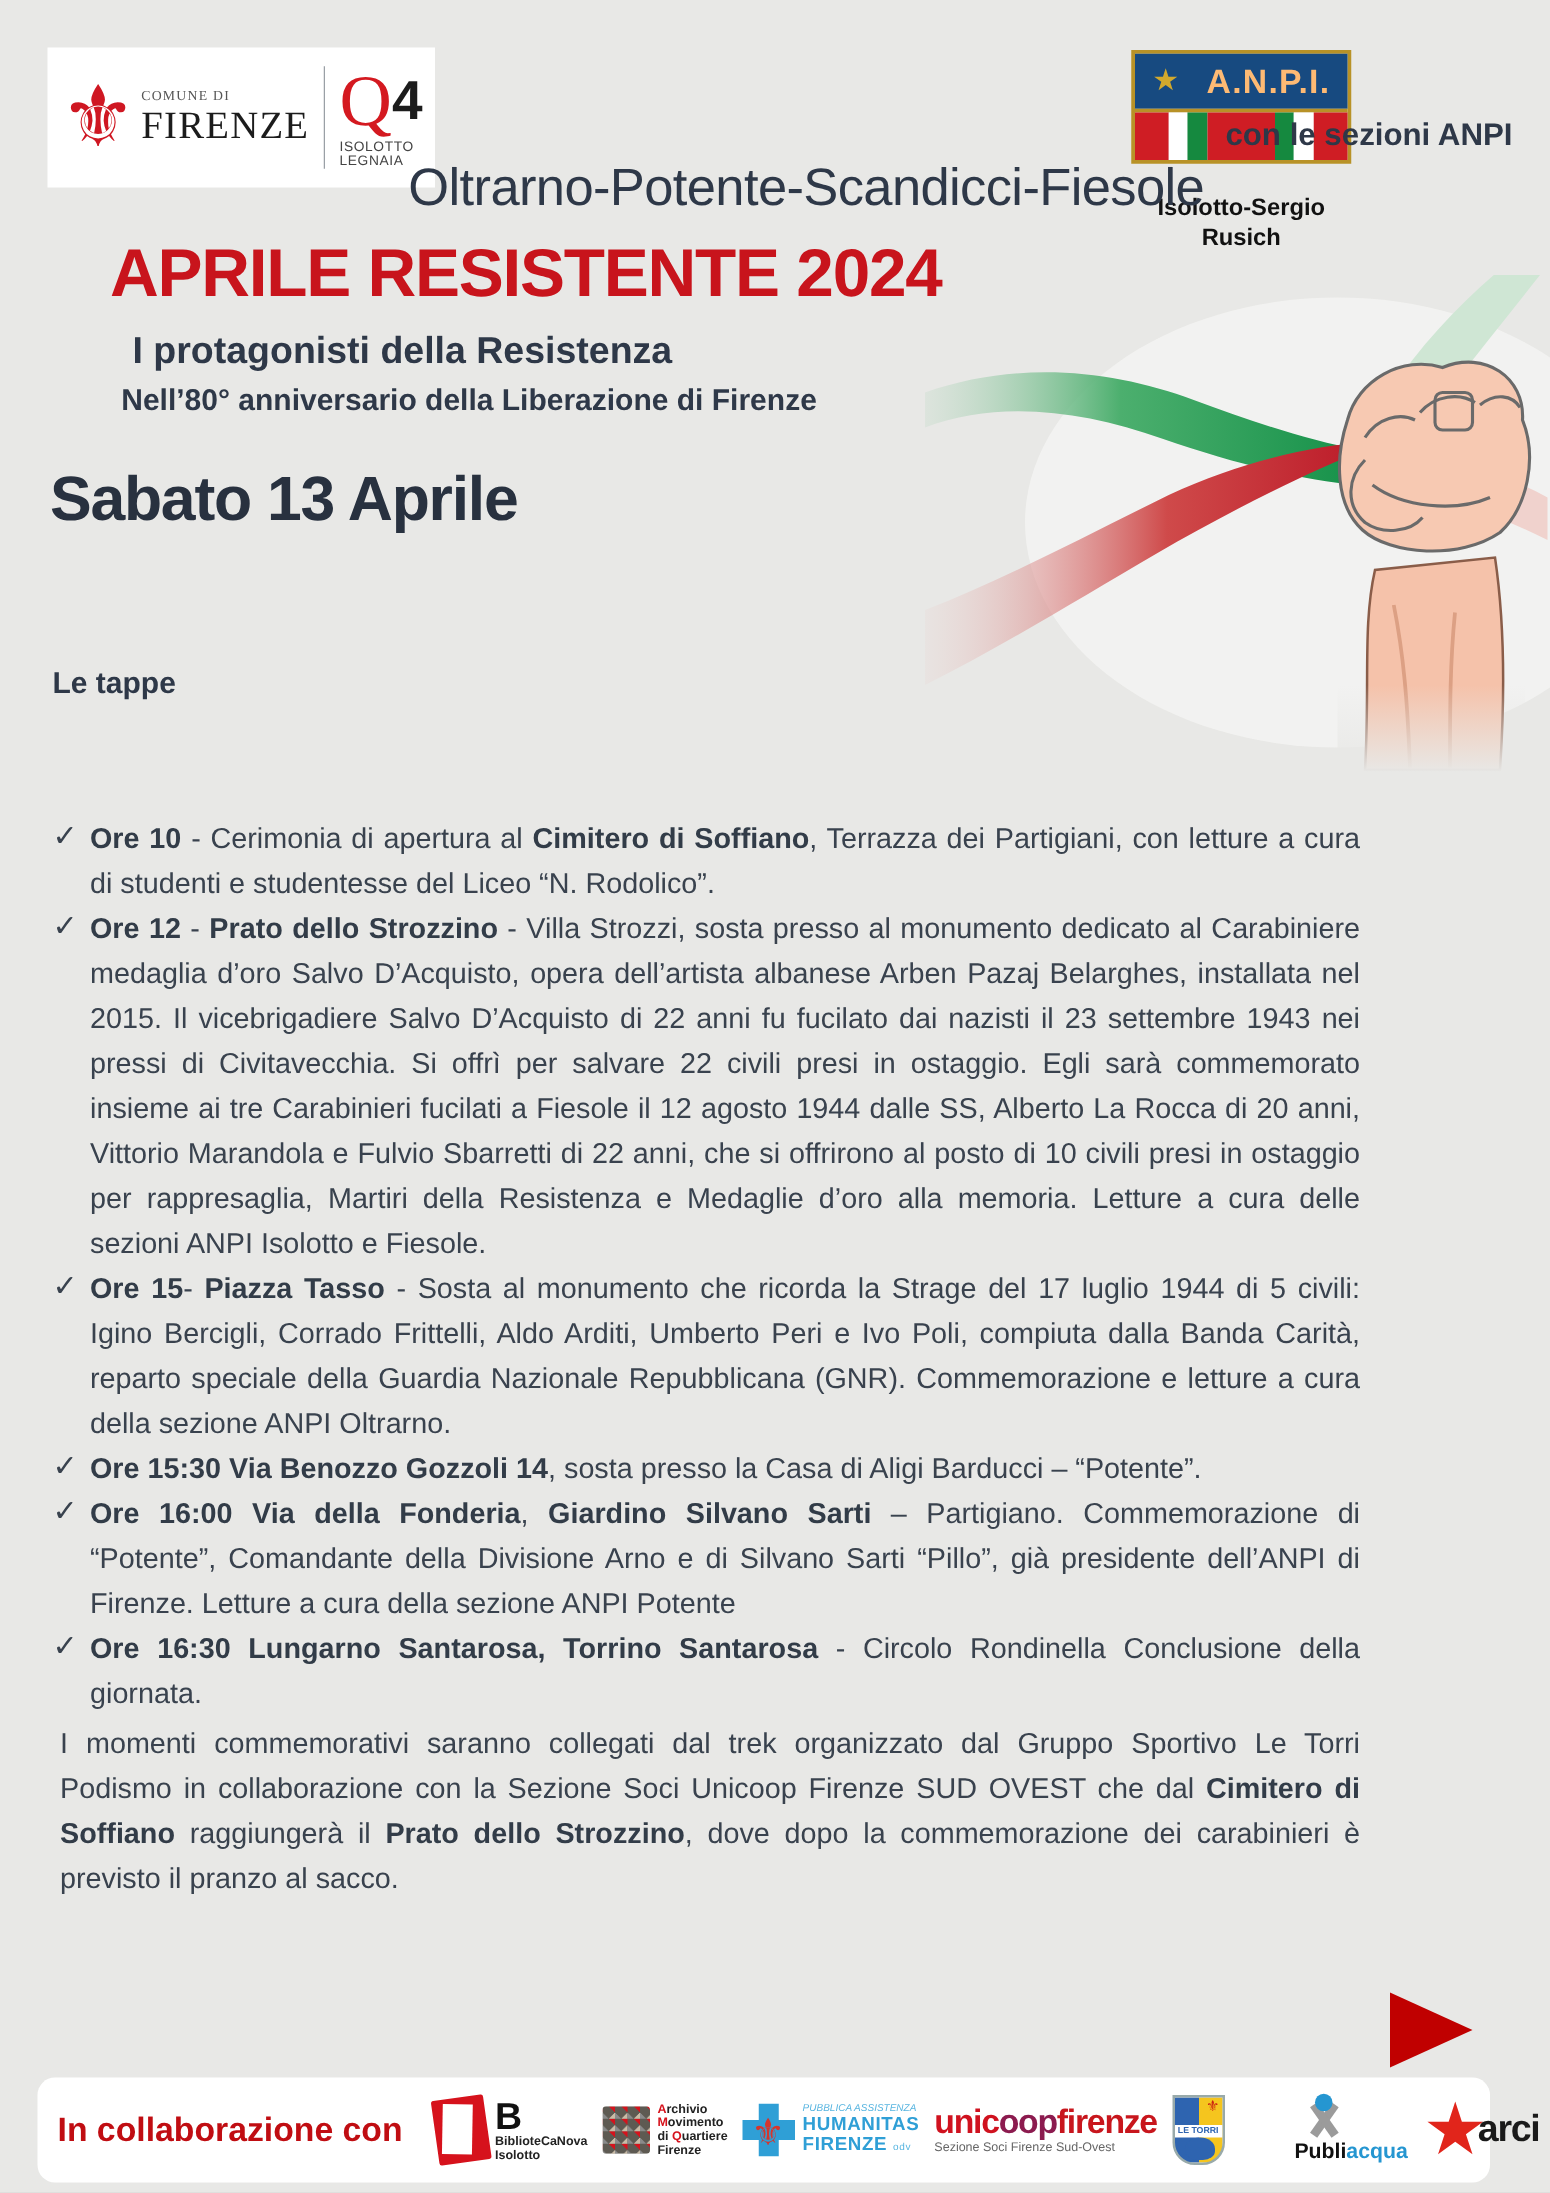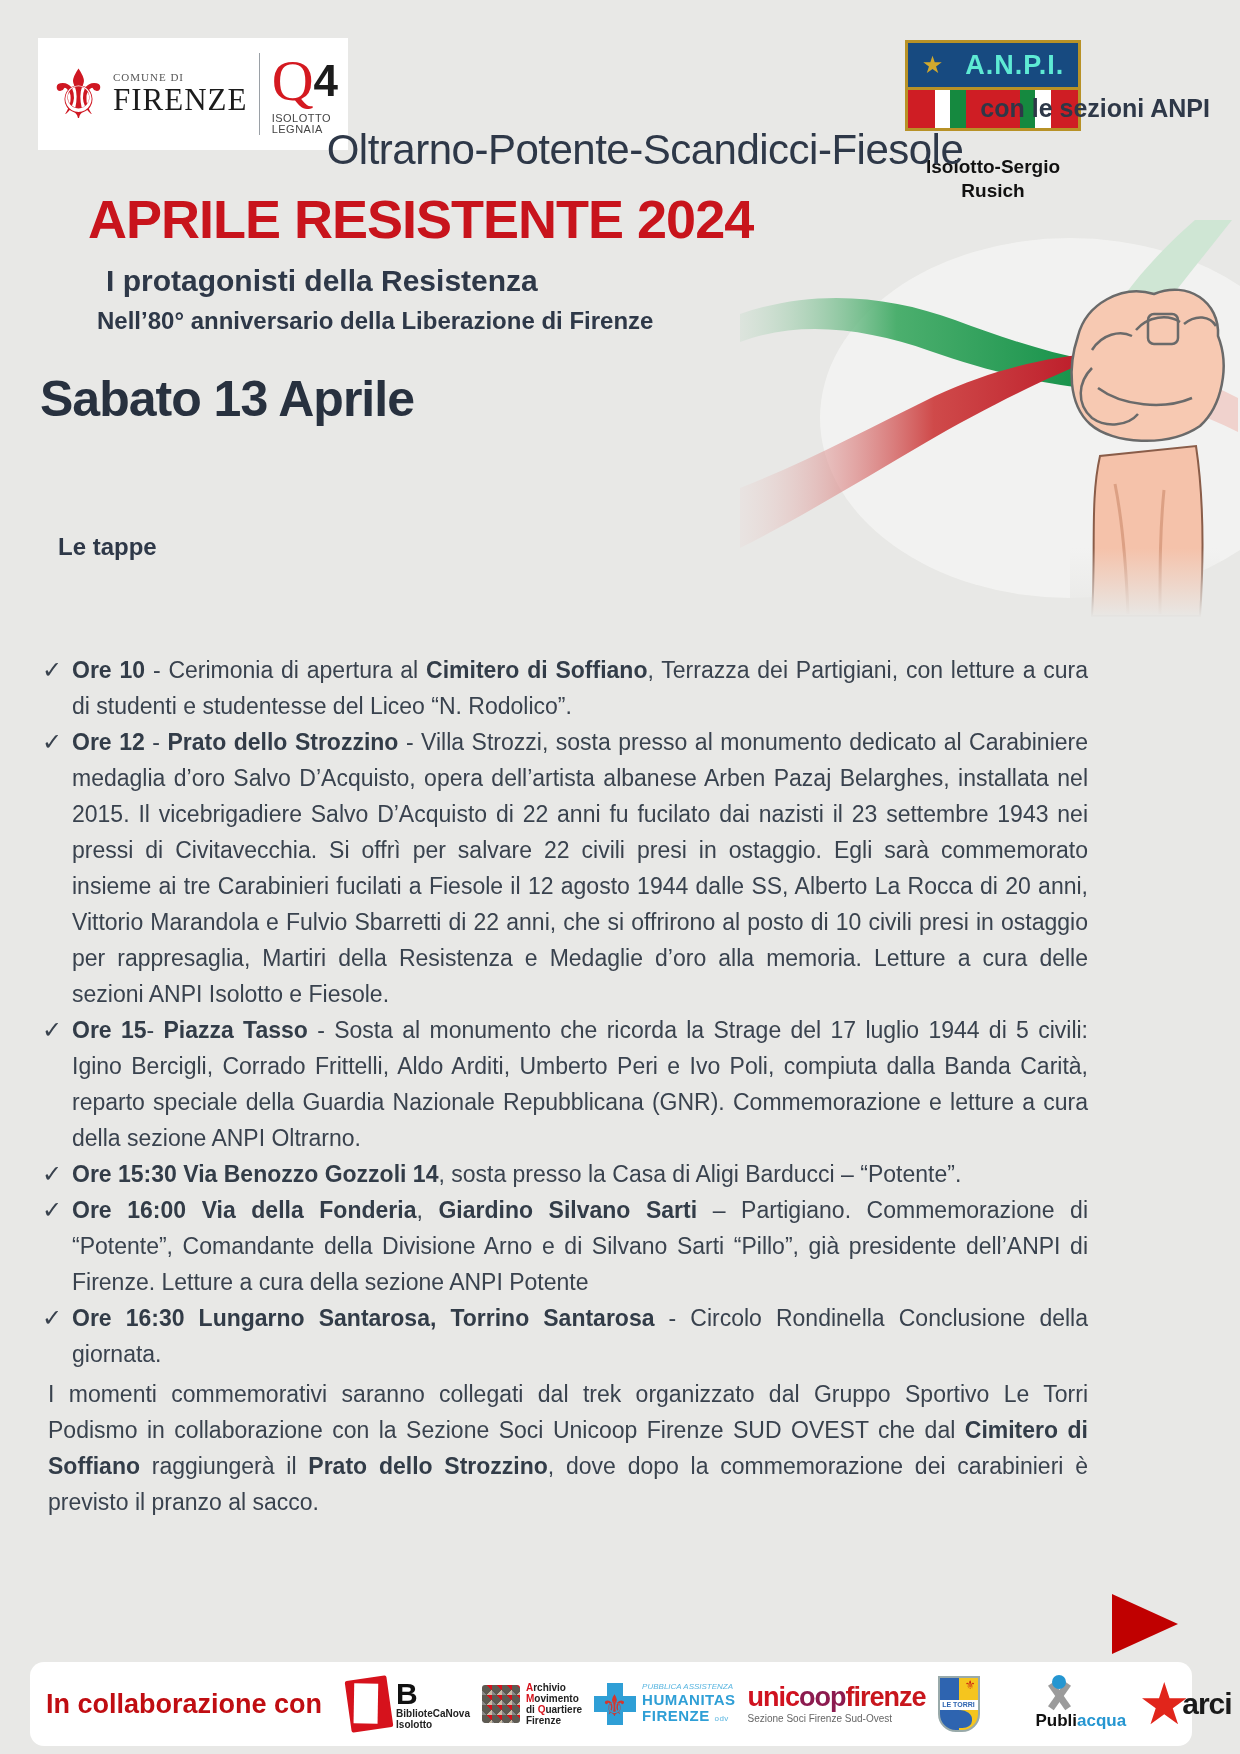--- a/index.html
+++ b/index.html
@@ -17,39 +17,39 @@
   .q4{display:flex;flex-direction:column;line-height:1;}
   .q4 .qrow{display:flex;align-items:flex-start;}
   .q4 .q{color:#d41920;font-size:58px;font-family:"Liberation Serif",serif;line-height:.95;}
   .q4 .four{color:#1c1c1c;font-size:44px;font-weight:bold;margin-top:6px;}
   .q4sub{font-size:11px;color:#444;letter-spacing:.5px;margin-top:4px;}
 
   .anpi{position:absolute;left:905px;top:40px;width:176px;text-align:center;}
   .anpi-medal{border:3px solid #b89227;box-sizing:border-box;}
   .anpi-top{height:44px;background:#174a80;display:flex;align-items:center;justify-content:center;gap:6px;}
   .anpi-star{color:#d2a92d;font-size:24px;line-height:1;}
-  .anpi-name{color:#5eead4;font-size:27px;font-weight:bold;letter-spacing:1px;margin-left:16px;}
+  .anpi-name{color:#fdba74;font-size:27px;font-weight:bold;letter-spacing:1px;margin-left:16px;}
   .anpi-band{display:flex;height:38px;border-top:3px solid #b89227;}
   .anpi-band div{height:100%;}
   .s-red{background:#cf1d24;}.s-white{background:#fff;}.s-green{background:#15893f;}
   .anpi-caption{font-weight:bold;font-size:19px;color:#111;line-height:1.25;margin-top:24px;}
 
   .hdr1{position:absolute;top:94px;left:0;width:1210px;text-align:right;
         font-weight:bold;font-size:25px;color:#2e3848;}
   .hdr2{position:absolute;top:126px;left:0;width:1210px;text-align:center;
         font-weight:normal;font-size:42px;color:#2e3848;letter-spacing:-0.5px;margin-left:40px;}
 
   
   .title{position:absolute;top:188px;left:88px;margin:0;font-size:54px;font-weight:bold;
          color:#c8141c;letter-spacing:-1px;}
   .sub1{position:absolute;top:264px;left:106px;font-size:30px;font-weight:bold;color:#2e3848;}
   .sub2{position:absolute;top:307px;left:97px;font-size:24px;font-weight:bold;color:#2e3848;}
   .dateh{position:absolute;top:370px;left:40px;font-size:50px;font-weight:bold;color:#28313f;letter-spacing:-1px;}
   .eventh{position:absolute;top:435px;left:40px;font-size:50px;font-weight:bold;color:#28313f;letter-spacing:-1px;}
-  .tappeh{position:absolute;top:533px;left:58px;font-size:24px;font-weight:bold;color:#2e3848;}
+  .tappeh{position:absolute;top:533px;left:42px;font-size:24px;font-weight:bold;color:#2e3848;}
 
   .fist{position:absolute;left:740px;top:218px;width:500px;height:400px;}
 
   
   .main{position:absolute;top:652px;left:42px;width:1046px;font-size:23px;line-height:36px;color:#39424e;}
   .tappa{position:relative;padding-left:30px;}
   .check{position:absolute;left:0;top:0;font-size:24px;color:#39424e;}
   .tx{margin:0;text-align:justify;}
   .tx.nj{text-align:left;padding-left:6px;}
   .b{font-weight:bold;color:#323c48;}

